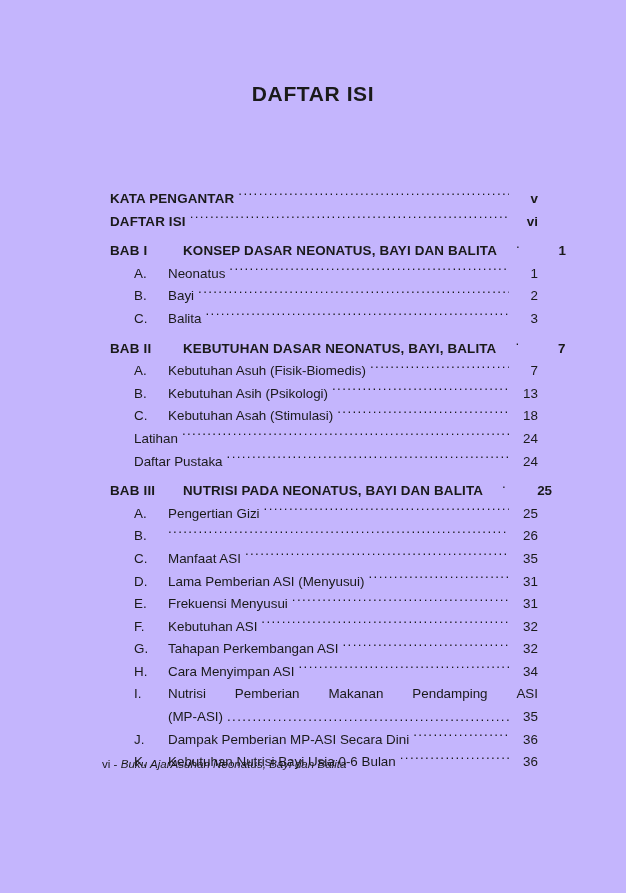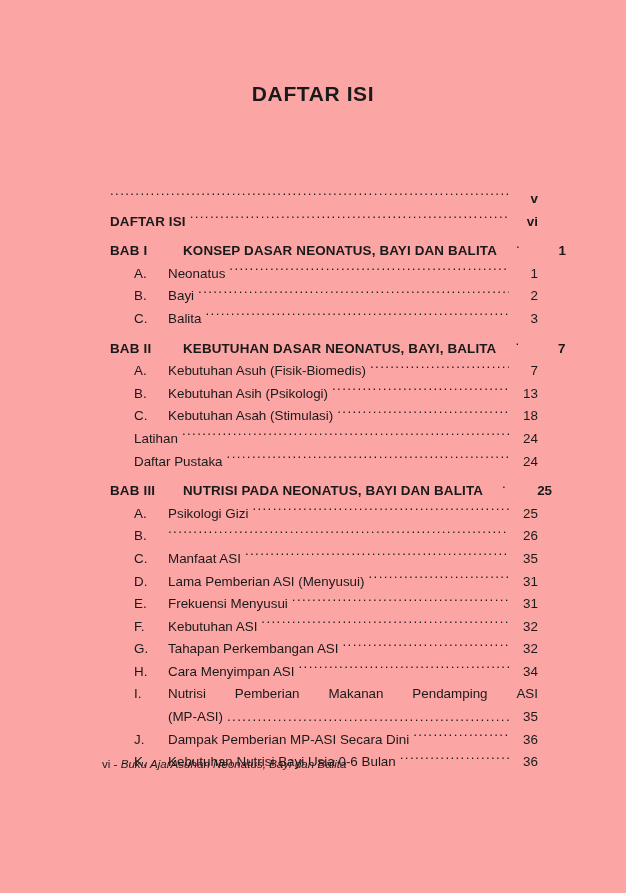--- a/index.html
+++ b/index.html
@@ -13,21 +13,21 @@
     height: 893px;
     position: relative;
     font-family: "Liberation Sans", sans-serif;
     color: #1a1a1a;
     -webkit-font-smoothing: antialiased;
   }
 
   .page {
     position: absolute;
     inset: 0;
-    background: #fca5a5;
+    background: #c4b5fd;
   }
 
   
   .doc-title {
     position: absolute;
     top: 82px;
     left: 0;
     width: 626px;
     text-align: center;
     font-size: 21px;
@@ -139,20 +139,21 @@
 </style>
 </head>
 <body>
 
 <div class="page">
 
   <div class="doc-title">DAFTAR ISI</div>
 
   <div class="toc" id="toc-list">
       <div class="toc-row">
+        <span class="ttl bold">KATA PENGANTAR</span>
         <span class="leader"></span>
         <span class="pg bold">v</span>
       </div>
       <div class="toc-row">
         <span class="ttl bold">DAFTAR ISI</span>
         <span class="leader"></span>
         <span class="pg bold">vi</span>
       </div>
       <div class="toc-row gap-before">
         <span class="lbl bab">BAB I</span>
@@ -215,21 +216,21 @@
         <span class="pg">24</span>
       </div>
       <div class="toc-row gap-before">
         <span class="lbl bab">BAB III</span>
         <span class="ttl bold">NUTRISI PADA NEONATUS, BAYI DAN BALITA</span>
         <span class="leader"></span>
         <span class="pg bold">25</span>
       </div>
       <div class="toc-row">
         <span class="lbl letter">A.</span>
-        <span class="ttl">Psikologi Gizi</span>
+        <span class="ttl">Pengertian Gizi</span>
         <span class="leader"></span>
         <span class="pg">25</span>
       </div>
       <div class="toc-row">
         <span class="lbl letter">B.</span>
         <span class="leader"></span>
         <span class="pg">26</span>
       </div>
       <div class="toc-row">
         <span class="lbl letter">C.</span>

